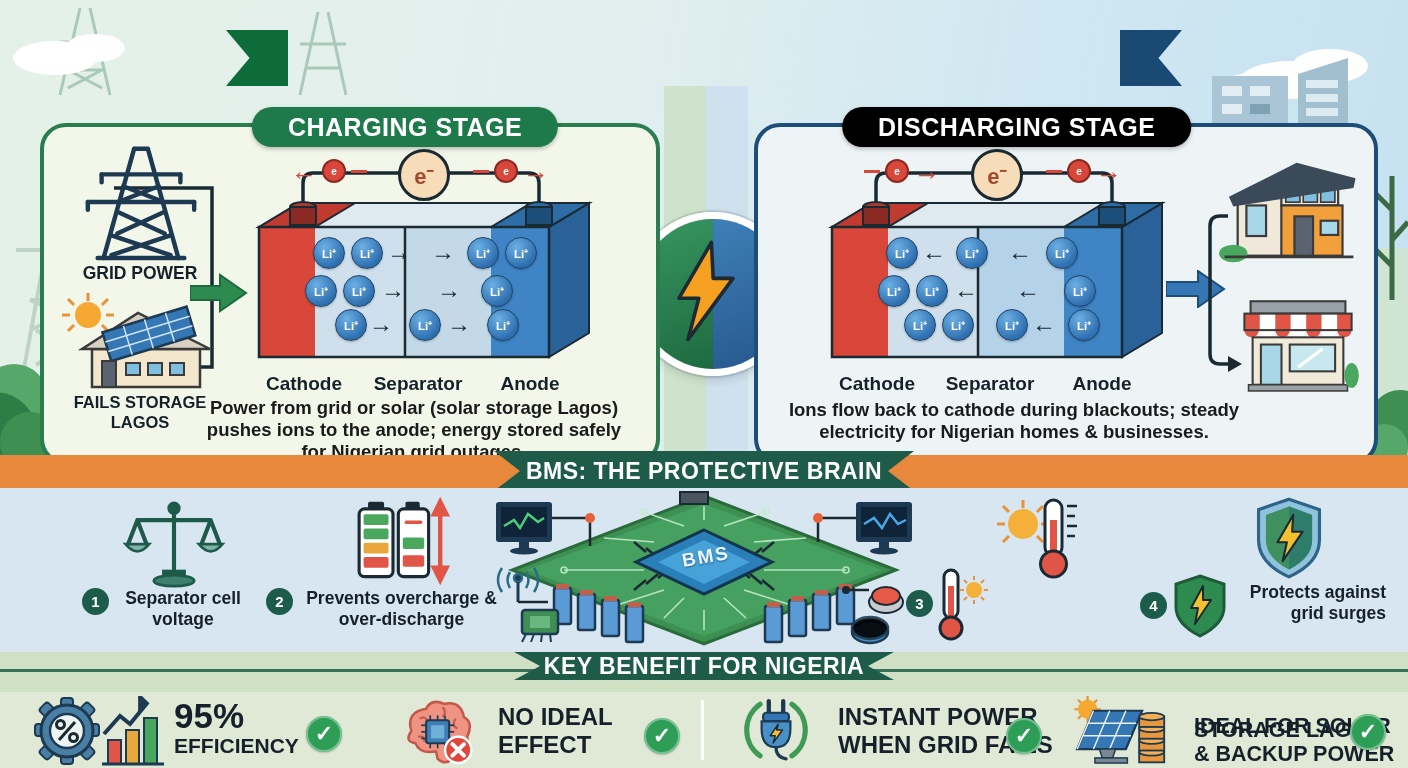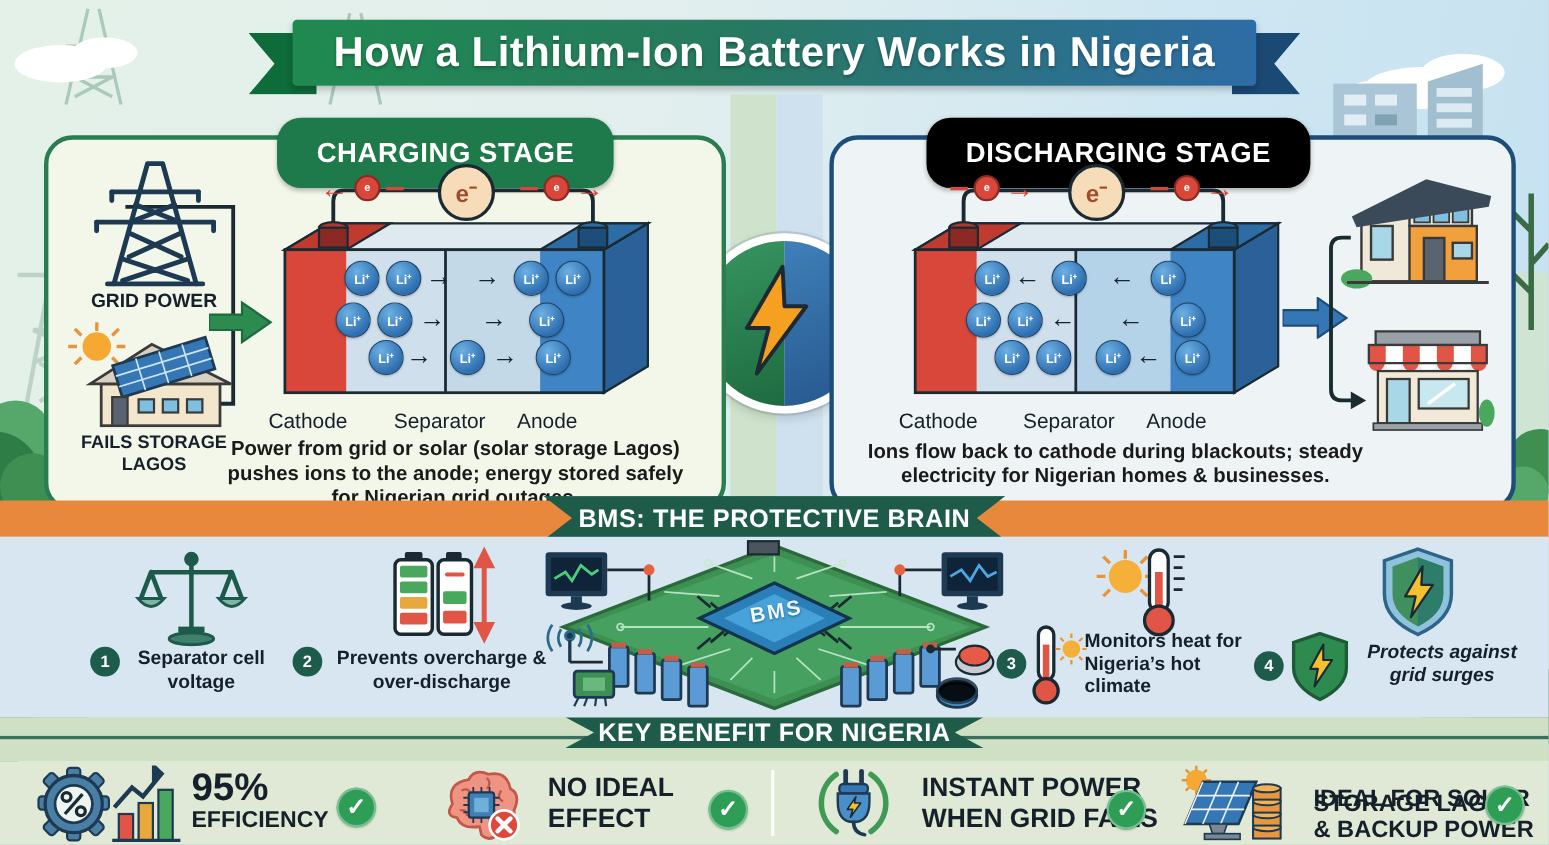--- a/index.html
+++ b/index.html
@@ -27,26 +27,26 @@
   .title-band{left:266px;top:18px;width:876px;height:60px;border-radius:4px;
      background:linear-gradient(90deg,#1f8a50 0%,#27795f 45%,#2e6ca6 100%);
      display:flex;align-items:center;justify-content:center;box-shadow:0 3px 6px rgba(0,0,0,.2);}
   .title-text{color:#fff;font-size:38px;font-weight:bold;letter-spacing:.5px;
      text-shadow:0 2px 3px rgba(0,0,0,.3);white-space:nowrap;}
   
   .panel{border-radius:26px;}
   .panel-ch{left:40px;top:123px;width:612px;height:334px;background:#f2f7ea;border:4px solid #2a7d4f;}
   .panel-di{left:754px;top:123px;width:616px;height:334px;background:#eef4f5;border:4px solid #1d4e79;}
   .pill{top:-20px;height:40px;border-radius:22px;display:flex;align-items:center;justify-content:center;
-     padding:12px 36px;color:#fff;font-weight:bold;font-size:25px;letter-spacing:.5px;white-space:nowrap;
+     padding:0 36px;color:#fff;font-weight:bold;font-size:25px;letter-spacing:.5px;white-space:nowrap;
      box-shadow:0 2px 4px rgba(0,0,0,.25);}
   .pill-ch{left:59%;transform:translateX(-50%);background:#1e7a4a;}
   .pill-di{left:42%;transform:translateX(-50%);background:#000000;}
   .small-label{font-weight:bold;color:#15202a;text-align:center;line-height:1.15;}
-  .electrode{font-size:19px;font-weight:normal;color:#15202a;width:120px;}
+  .electrode{font-size:19px;font-weight:bold;color:#15202a;text-align:center;width:120px;}
   .caption{font-size:18.5px;font-weight:bold;color:#1a1a1a;text-align:center;line-height:1.18;}
   
   .battery-wrap{width:348px;height:215px;}
   .ion{width:30px;height:30px;border-radius:50%;position:absolute;
      background:radial-gradient(circle at 35% 30%,#6cb0e4,#2f6fb0 70%);
      border:1.5px solid #1d4466;color:#fff;font-size:11.5px;font-weight:bold;
      display:flex;align-items:center;justify-content:center;box-shadow:0 1px 2px rgba(0,0,0,.25);}
   .flow-arr{position:absolute;font-size:24px;font-weight:bold;color:#16242e;line-height:22px;}
   .e-big{width:46px;height:46px;border-radius:50%;background:#f7dcba;border:3px solid #1a2a33;
      display:flex;align-items:center;justify-content:center;font-size:22px;font-weight:bold;color:#a14a2e;z-index:3;}
@@ -153,23 +153,20 @@
       <div class="half med-b"></div>
   </div>
   <div class="abs bolt-wrap">
     <svg width="72" height="104" viewBox="0 0 80 112">
       <polygon points="46,2 10,64 32,64 20,110 70,42 48,42" fill="#f5a020" stroke="#1d2a33" stroke-width="4" stroke-linejoin="round"></polygon>
     </svg>
   </div>
 
   <div class="abs tail tail-l"></div>
   <div class="abs tail tail-r"></div>
-  <div class="abs title-band">
-    <span class="title-text">How a Lithium-Ion Battery Works in Nigeria</span>
-  </div>
 
   <div class="abs panel panel-ch">
     <div class="abs pill pill-ch">CHARGING STAGE</div>
 
     <svg class="abs" style="left:0;top:0;" width="612" height="332" viewBox="0 0 612 332">
       <path d="M70,61 H168 V240 H138" stroke="#1a2a33" stroke-width="3.5" fill="none"></path>
     </svg>
 
     <svg class="abs" style="left:22px;top:8px;" width="150" height="128" viewBox="0 0 140 130">
       <g stroke="#1d3a52" stroke-width="4.5" fill="none" stroke-linecap="round">
@@ -533,34 +530,33 @@
       <rect x="18" y="18" width="6" height="32" fill="#e05545"></rect>
       <circle cx="21" cy="60" r="11" fill="#e05545" stroke="#1a2a33" stroke-width="3"></circle>
       <g>
         <circle cx="44" cy="22" r="8" fill="#f5b03a"></circle>
         <g stroke="#e8923a" stroke-width="2">
             <path d="M44,8 V12 M44,32 V36 M30,22 H34 M54,22 H58 M34,12 L37,15 M54,12 L51,15 M34,32 L37,29 M54,32 L51,29"></path>
           </g>
       </g>
     </svg>
     <div class="abs num-circle" style="left:906px;top:102px;">3</div>
-    <div class="abs bms-text" style="left:986px;top:84px;width:150px;text-align:left;">Monitors heat for Nigeria’s hot climate</div>
 
     <svg class="abs" style="left:1252px;top:8px;" width="74" height="84" viewBox="0 0 70 80">
       <path d="M35,3 L64,13 V42 Q64,64 35,77 Q6,64 6,42 V13 Z" fill="#8fc2dc" stroke="#2d6488" stroke-width="3"></path>
       <path d="M35,10 L57,18 V42 Q57,59 35,70 Q13,59 13,42 V18 Z" fill="#3f8f5f"></path>
       <path d="M35,10 L57,18 V42 Q57,59 35,70 Z" fill="#2e7d6b"></path>
       <polygon points="39,18 24,44 33,44 29,62 48,34 38,34" fill="#f5c030" stroke="#1a2a33" stroke-width="2" stroke-linejoin="round"></polygon>
     </svg>
     <svg class="abs" style="left:1172px;top:86px;" width="56" height="64" viewBox="0 0 56 64">
       <path d="M28,2 L52,10 V33 Q52,50 28,62 Q4,50 4,33 V10 Z" fill="#2e8b50" stroke="#1d5a38" stroke-width="3"></path>
       <polygon points="31,12 19,34 26,34 23,50 39,26 31,26" fill="#f5c030" stroke="#1a2a33" stroke-width="2" stroke-linejoin="round"></polygon>
     </svg>
     <div class="abs num-circle" style="left:1140px;top:104px;">4</div>
-    <div class="abs bms-text" style="left:1236px;top:94px;width:150px;text-align:center;font-style:italic;">Protects against grid surges</div>
+    <div class="abs bms-text" style="left:1236px;top:94px;width:150px;text-align:right;">Protects against grid surges</div>
   </div>
 
   <div class="abs ben-stripe"></div>
   <div class="abs ben-line"></div>
   <div class="abs banner ben-banner">KEY BENEFIT FOR NIGERIA</div>
 
   <div class="abs ben-section">
 
     <svg class="abs" style="left:30px;top:4px;" width="138" height="70" viewBox="0 0 138 70">
       <g>

